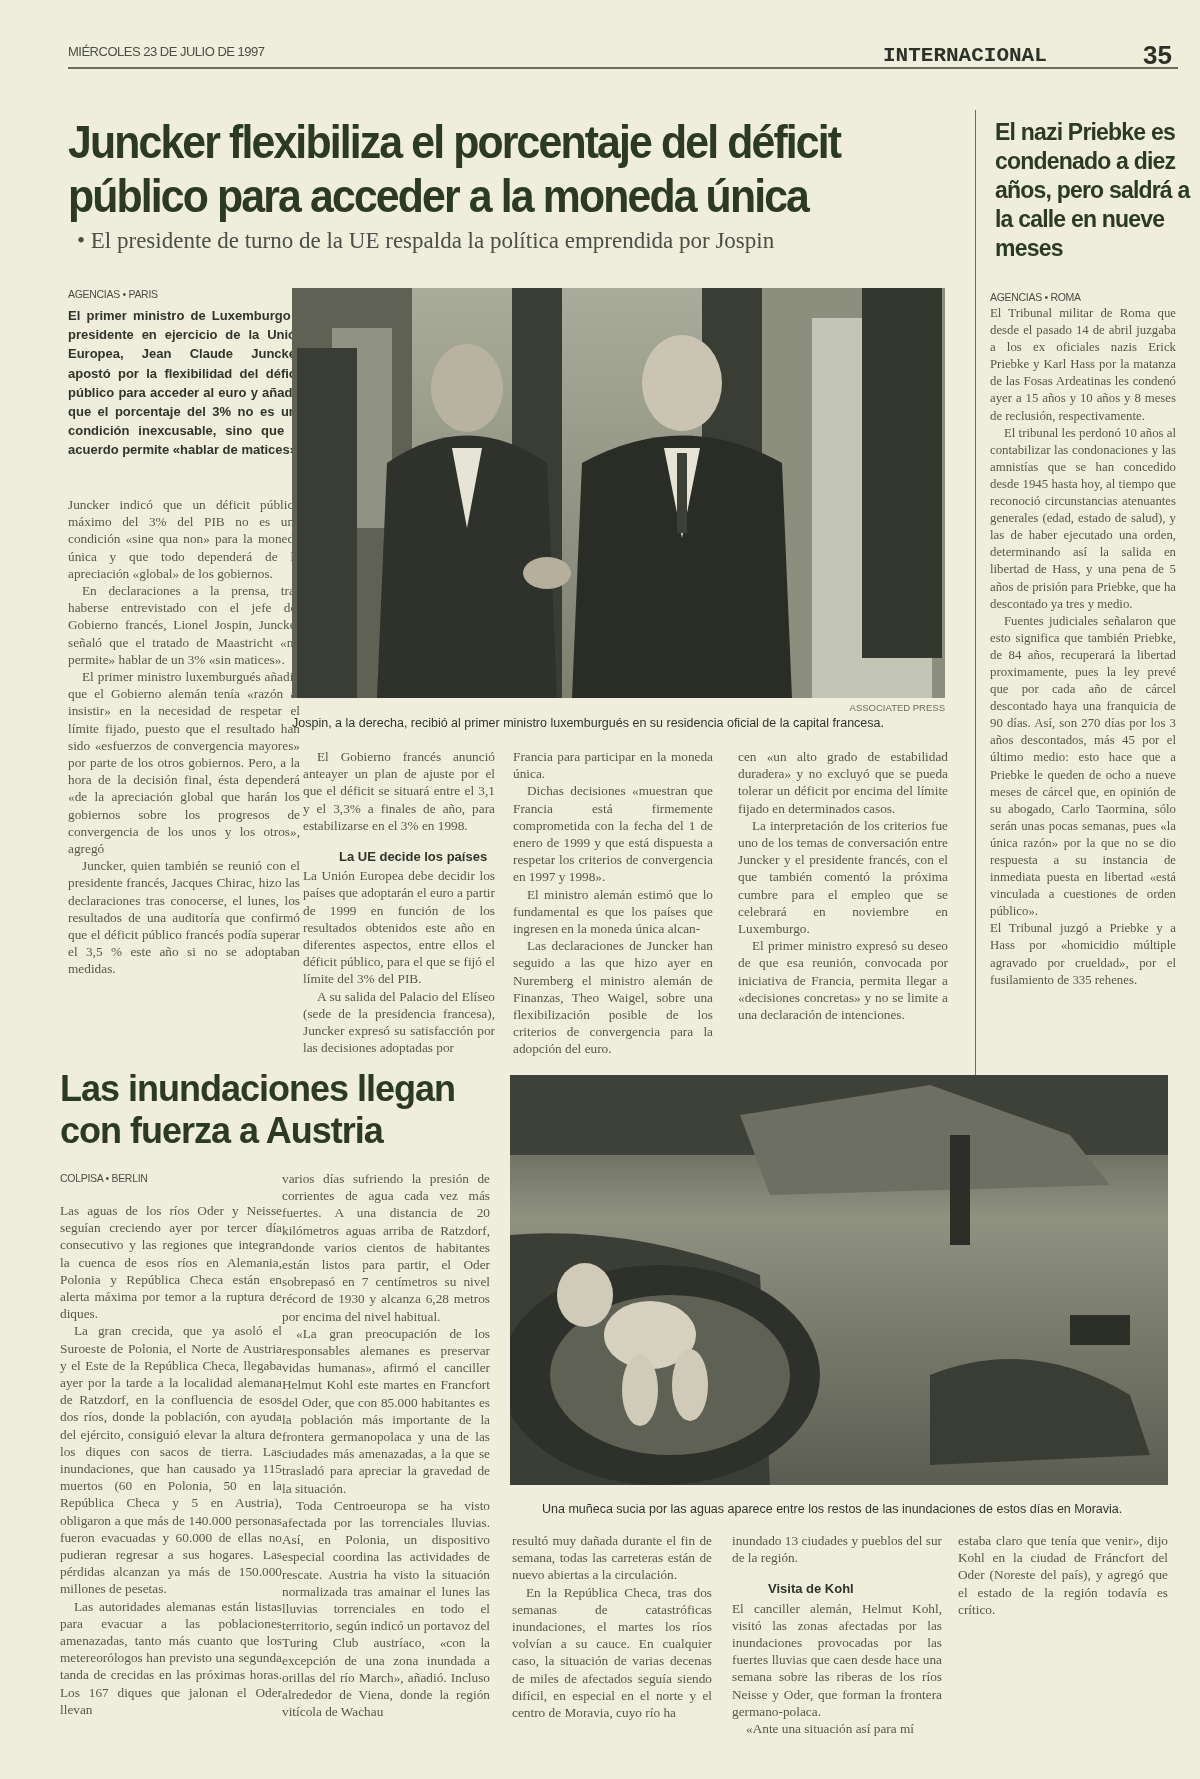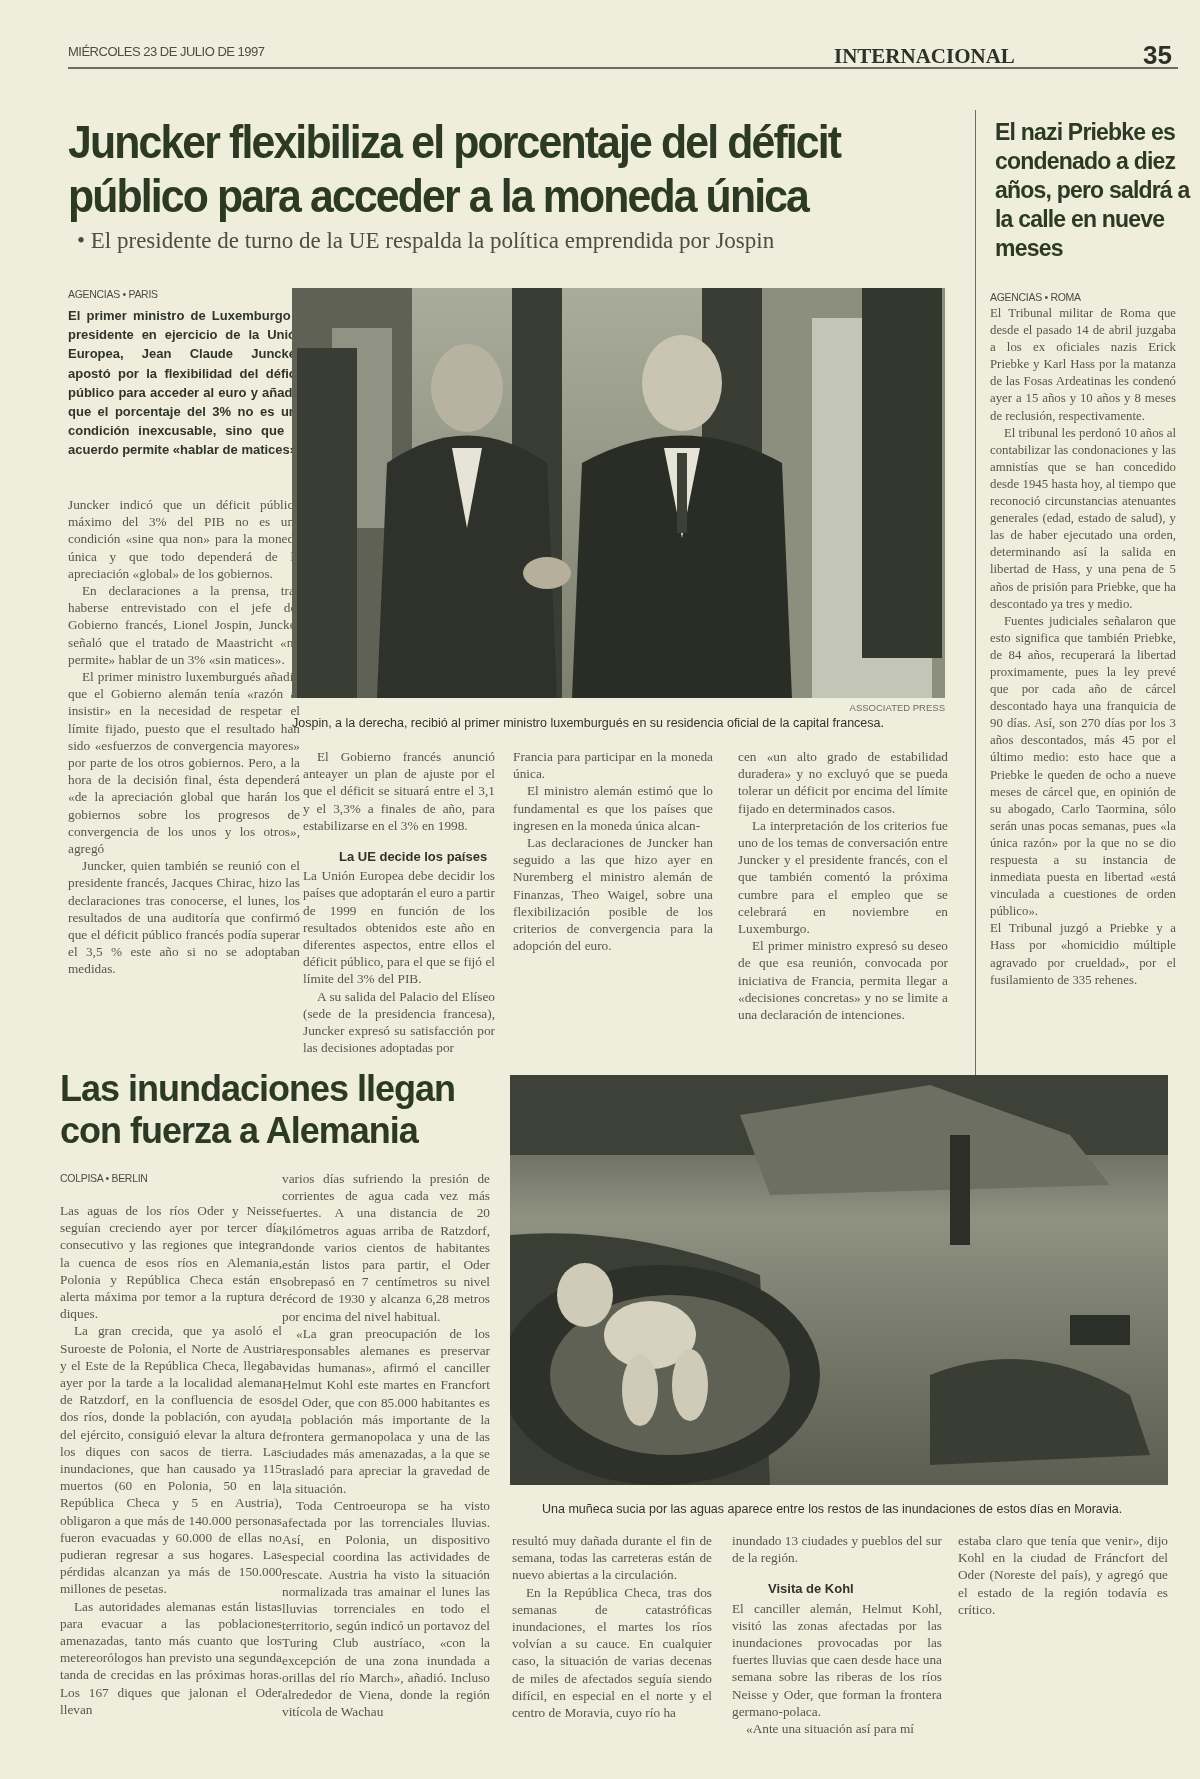--- a/index.html
+++ b/index.html
@@ -4,21 +4,21 @@
 <style>
   html, body { margin:0; padding:0; }
   body {
     width:1200px; height:1779px; position:relative; overflow:hidden;
     background:#efeedd;
     color:#3a3f34;
     font-family:"DejaVu Serif", serif;
   }
   .abs { position:absolute; }
   .hdr-date { left:68px; top:44px; font-size:13px; color:#4a4e44; font-family:"Liberation Sans", sans-serif; letter-spacing:-0.5px;}
-  .hdr-section { left:834px; top:44px; font-size:21px; font-weight:700; color:#2d3228; font-family:Liberation Serif, serif;}
+  .hdr-section { left:883px; top:44px; font-size:21px; font-weight:700; color:#2d3228; font-family:Liberation Mono, monospace;}
   .hdr-page { left:1143px; top:40px; font-size:26px; font-weight:700; color:#2d3228; font-family:"Liberation Sans", sans-serif;}
   .hdr-rule { left:68px; top:67px; width:1110px; height:2px; background:#6a6e62; }
 
   .main-headline { left:68px; top:115px; width:900px; font-size:46px; line-height:54px; color:#2c3a24; font-family:"Liberation Sans", sans-serif; font-weight:700; letter-spacing:-2px; transform:scaleX(0.93); transform-origin:left top; white-space:nowrap;}
   .main-sub { left:77px; top:228px; font-size:23px; color:#4a4e44; white-space:nowrap; font-family:"Liberation Serif", serif;}
   .side-rule { left:975px; top:110px; width:1px; height:965px; background:#6a6e62; }
   .side-headline { left:995px; top:118px; width:200px; font-size:23px; line-height:29px; color:#2c3a24; font-family:"Liberation Sans", sans-serif; font-weight:700; letter-spacing:-0.8px;}
 
   .byline { font-family:"Liberation Sans", sans-serif; font-size:10.5px; color:#4a4e44; letter-spacing:-0.3px; text-transform:uppercase;}
   .lead { font-family:"Liberation Sans", sans-serif; font-weight:700; font-size:13px; line-height:19.2px; color:#2f352a; text-align:justify; }
@@ -93,41 +93,42 @@
 
 <div class="abs body" style="left:303px;top:748px;width:192px;">
   <p>El Gobierno francés anunció anteayer un plan de ajuste por el que el déficit se situará entre el 3,1 y el 3,3% a finales de año, para estabilizarse en el 3% en 1998.</p>
   <div class="subhead">La UE decide los países</div>
   <p class="noind">La Unión Europea debe decidir los países que adoptarán el euro a partir de 1999 en función de los resultados obtenidos este año en diferentes aspectos, entre ellos el déficit público, para el que se fijó el límite del 3% del PIB.</p>
   <p>A su salida del Palacio del Elíseo (sede de la presidencia francesa), Juncker expresó su satisfacción por las decisiones adoptadas por</p>
 </div>
 
 <div class="abs body" style="left:513px;top:748px;width:200px;">
   <p class="noind">Francia para participar en la moneda única.</p>
+  <p>Dichas decisiones «muestran que Francia está firmemente comprometida con la fecha del 1 de enero de 1999 y que está dispuesta a respetar los criterios de convergencia en 1997 y 1998».</p>
   <p>El ministro alemán estimó que lo fundamental es que los países que ingresen en la moneda única alcan-</p>
   <p>Las declaraciones de Juncker han seguido a las que hizo ayer en Nuremberg el ministro alemán de Finanzas, Theo Waigel, sobre una flexibilización posible de los criterios de convergencia para la adopción del euro.</p>
 </div>
 
 <div class="abs body" style="left:738px;top:748px;width:210px;">
   <p class="noind">cen «un alto grado de estabilidad duradera» y no excluyó que se pueda tolerar un déficit por encima del límite fijado en determinados casos.</p>
   <p>La interpretación de los criterios fue uno de los temas de conversación entre Juncker y el presidente francés, con el que también comentó la próxima cumbre para el empleo que se celebrará en noviembre en Luxemburgo.</p>
   <p>El primer ministro expresó su deseo de que esa reunión, convocada por iniciativa de Francia, permita llegar a «decisiones concretas» y no se limite a una declaración de intenciones.</p>
 </div>
 
 <div class="abs side-rule"></div>
 <div class="abs side-headline">El nazi Priebke es condenado a diez años, pero saldrá a la calle en nueve meses</div>
 <div class="abs byline" style="left:990px;top:291px;">AGENCIAS • ROMA</div>
 <div class="abs body" style="left:990px;top:305px;width:186px;font-size:12.8px;line-height:17.1px;">
   <p class="noind">El Tribunal militar de Roma que desde el pasado 14 de abril juzgaba a los ex oficiales nazis Erick Priebke y Karl Hass por la matanza de las Fosas Ardeatinas les condenó ayer a 15 años y 10 años y 8 meses de reclusión, respectivamente.</p>
   <p>El tribunal les perdonó 10 años al contabilizar las condonaciones y las amnistías que se han concedido desde 1945 hasta hoy, al tiempo que reconoció circunstancias atenuantes generales (edad, estado de salud), y las de haber ejecutado una orden, determinando así la salida en libertad de Hass, y una pena de 5 años de prisión para Priebke, que ha descontado ya tres y medio.</p>
   <p>Fuentes judiciales señalaron que esto significa que también Priebke, de 84 años, recuperará la libertad proximamente, pues la ley prevé que por cada año de cárcel descontado haya una franquicia de 90 días. Así, son 270 días por los 3 años descontados, más 45 por el último medio: esto hace que a Priebke le queden de ocho a nueve meses de cárcel que, en opinión de su abogado, Carlo Taormina, sólo serán unas pocas semanas, pues «la única razón» por la que no se dio respuesta a su instancia de inmediata puesta en libertad «está vinculada a cuestiones de orden público».</p>
   <p class="noind">El Tribunal juzgó a Priebke y a Hass por «homicidio múltiple agravado por crueldad», por el fusilamiento de 335 rehenes.</p>
 </div>
 
-<div class="abs flood-headline">Las inundaciones llegan con fuerza a Alemania</div>
+<div class="abs flood-headline">Las inundaciones llegan con fuerza a Austria</div>
 <div class="abs byline" style="left:60px;top:1172px;">COLPISA • BERLIN</div>
 
 <div class="abs body" style="left:60px;top:1202px;width:222px;">
   <p class="noind">Las aguas de los ríos Oder y Neisse seguían creciendo ayer por tercer día consecutivo y las regiones que integran la cuenca de esos ríos en Alemania, Polonia y República Checa están en alerta máxima por temor a la ruptura de diques.</p>
   <p>La gran crecida, que ya asoló el Suroeste de Polonia, el Norte de Austria y el Este de la República Checa, llegaba ayer por la tarde a la localidad alemana de Ratzdorf, en la confluencia de esos dos ríos, donde la población, con ayuda del ejército, consiguió elevar la altura de los diques con sacos de tierra. Las inundaciones, que han causado ya 115 muertos (60 en Polonia, 50 en la República Checa y 5 en Austria), obligaron a que más de 140.000 personas fueron evacuadas y 60.000 de ellas no pudieran regresar a sus hogares. Las pérdidas alcanzan ya más de 150.000 millones de pesetas.</p>
   <p>Las autoridades alemanas están listas para evacuar a las poblaciones amenazadas, tanto más cuanto que los metereorólogos han previsto una segunda tanda de crecidas en las próximas horas. Los 167 diques que jalonan el Oder llevan</p>
 </div>
 
 <div class="abs body" style="left:282px;top:1170px;width:208px;">
   <p class="noind">varios días sufriendo la presión de corrientes de agua cada vez más fuertes. A una distancia de 20 kilómetros aguas arriba de Ratzdorf, donde varios cientos de habitantes están listos para partir, el Oder sobrepasó en 7 centímetros su nivel récord de 1930 y alcanza 6,28 metros por encima del nivel habitual.</p>

